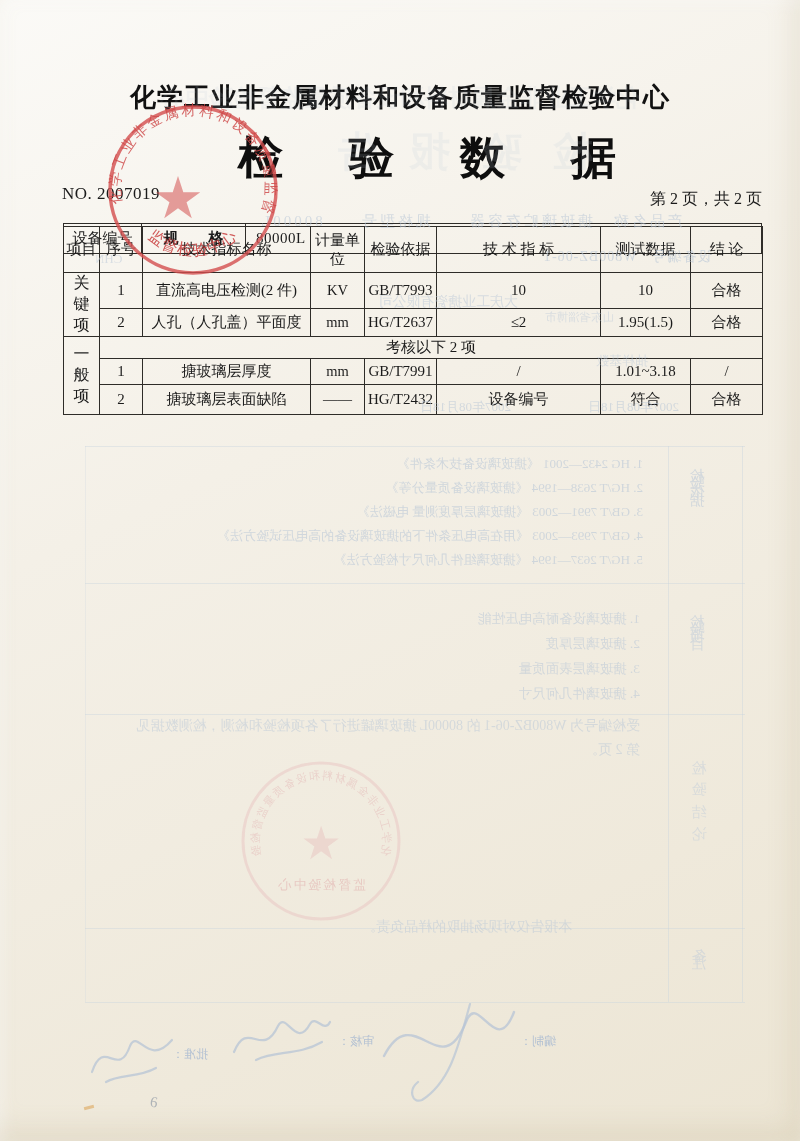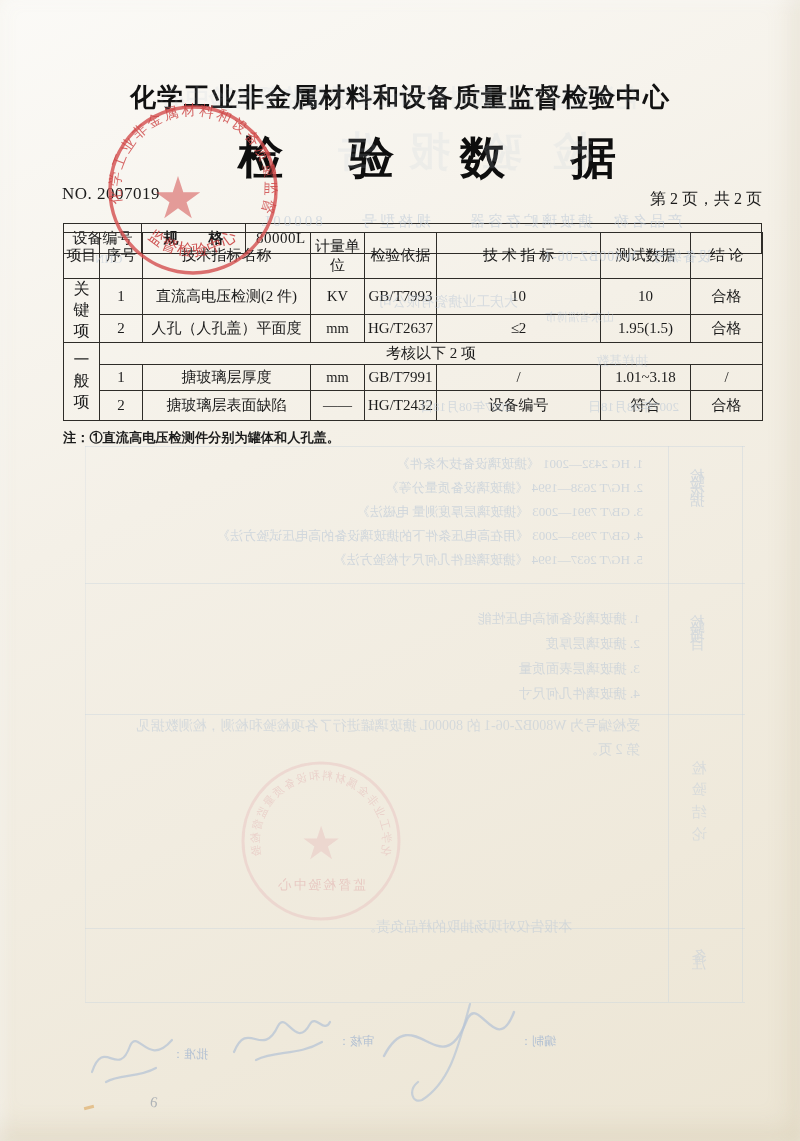--- a/index.html
+++ b/index.html
@@ -31,21 +31,21 @@
   
   .equip-row{
     position:absolute; left:63px; top:223px; width:699px; height:31px;
     display:flex; border:1.6px solid #2e2c28; box-sizing:border-box; z-index:4;
   }
   .equip-row .ec{ box-sizing:border-box; border-right:1.5px solid #2e2c28; display:flex; align-items:center; font-size:15px; }
   .equip-row .ec:last-child{ border-right:none; }
   .ec-lab{ justify-content:center; }
   .ec-val{ padding-left:10px; letter-spacing:.5px; }
   table.main{
-    position:absolute; left:63px; top:232px; border-collapse:collapse; table-layout:fixed;
+    position:absolute; left:63px; top:226px; border-collapse:collapse; table-layout:fixed;
     width:699px; z-index:4; font-size:15px;
   }
   table.main td, table.main th{
     border:1.5px solid #2e2c28; padding:0 2px; text-align:center; vertical-align:middle;
     font-weight:normal; box-sizing:border-box; overflow:hidden;
   }
   tr.hdr{ height:46px; } tr.k1{ height:35px; } tr.k2{ height:28px; }
   tr.sp{ height:22px; } tr.g1{ height:26px; } tr.g2{ height:30px; }
   td.name-cell{ text-align:left; padding-left:8px; }
   td.group-cell{ padding:0; }
@@ -242,21 +242,20 @@
       <td class="name-cell">搪玻璃层表面缺陷</td>
       <td class="unit-cell">——</td>
       <td>HG/T2432</td>
       <td>设备编号</td>
       <td>符合</td>
       <td>合格</td>
     </tr>
   </tbody>
     </table>
 
-  <div class="note-line">注：①直流高电压检测件分别为罐体和人孔盖。</div>
 
   <div class="stamp-top">
     <svg width="200" height="200" viewBox="0 0 200 200">
       <circle cx="100" cy="100" r="83" fill="none" stroke="rgba(211,77,77,.8)" stroke-width="3.4"></circle>
       <defs>
         <path id="ringTop" d="M 33,127 A 73,73 0 1 1 167,127" fill="none"></path>
         <path id="arcBottom" d="M 52,144 A 65,65 0 0 0 148,144" fill="none"></path>
       </defs>
       <text font-size="14.5" letter-spacing="2.5" fill="rgba(205,70,70,.82)">
         <textPath href="#ringTop" startOffset="14">化学工业非金属材料和设备质量监督检验中心</textPath>

